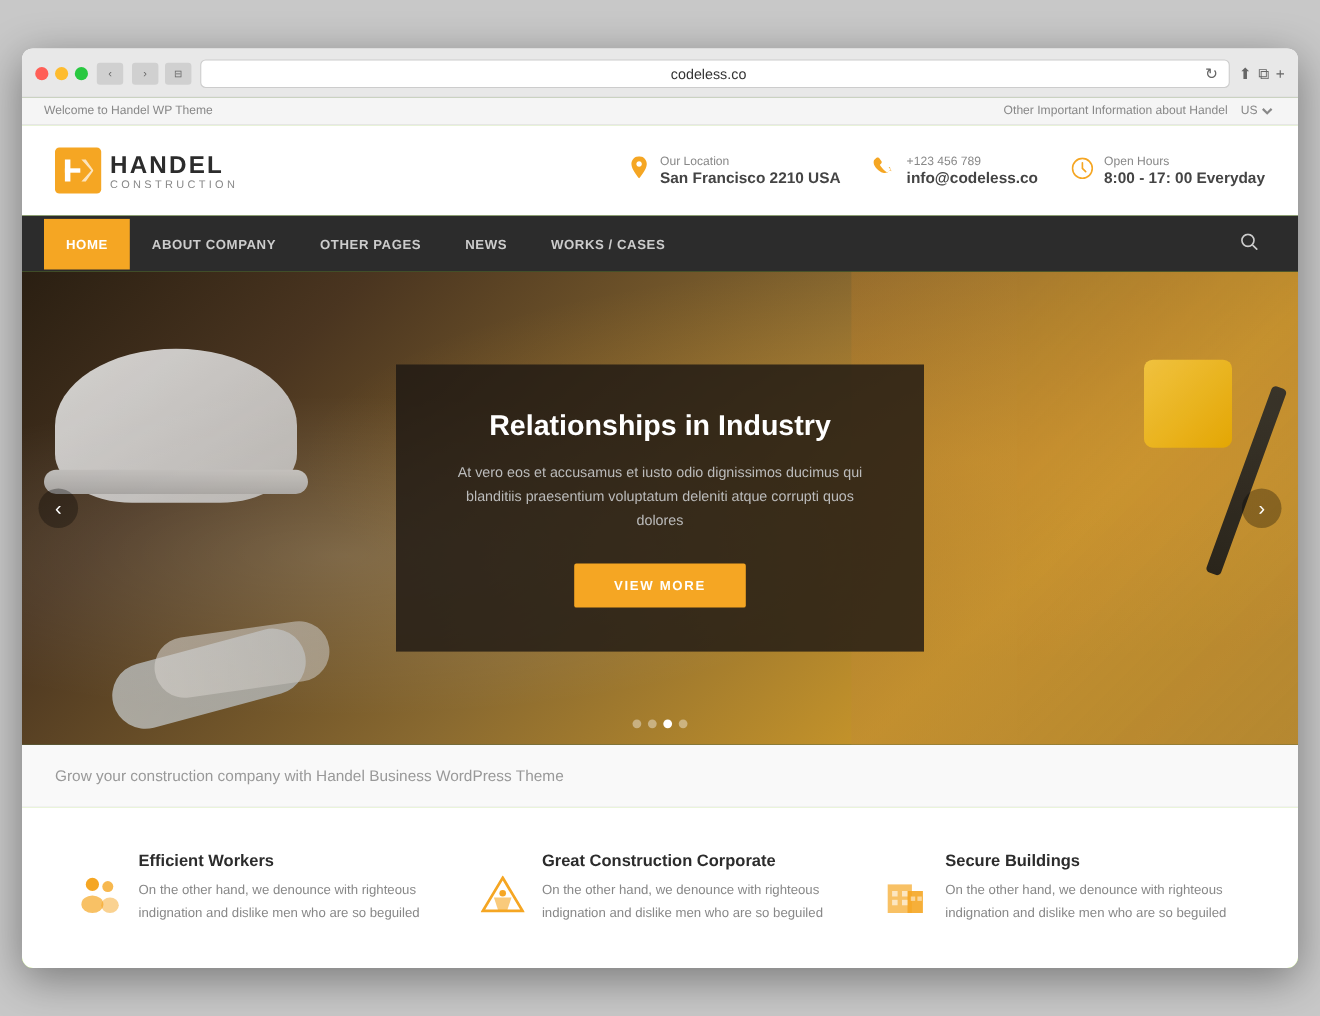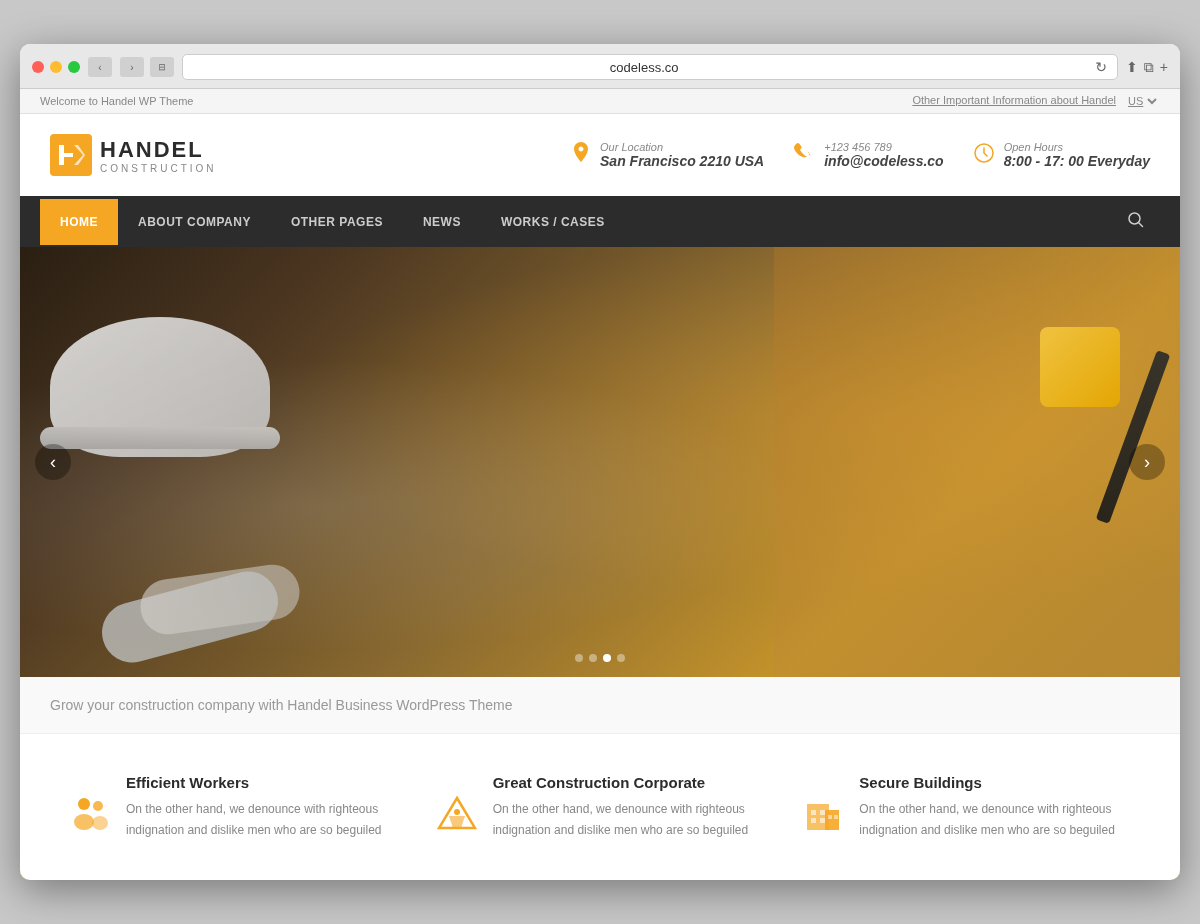--- a/index.html
+++ b/index.html
@@ -65,21 +65,21 @@
     .top-bar {
       background: #f5f5f5;
       padding: 5px 20px;
       display: flex;
       justify-content: space-between;
       align-items: center;
       border-bottom: 1px solid #e0e0e0;
       font-size: 11px;
       color: #888;
     }
-    .top-bar-right { display: flex; align-items: flex-start; gap: 8px; text-decoration: underline; }
+    .top-bar-right { display: flex; align-items: center; gap: 8px; }
     .lang-select {
       background: none;
       border: none;
       color: #888;
       font-size: 11px;
       cursor: pointer;
     }
     
     
     .header {
@@ -95,21 +95,21 @@
       background: #f5a623;
       border-radius: 4px;
       display: flex; align-items: center; justify-content: center;
       font-weight: bold; color: #fff; font-size: 18px;
     }
     .logo-text { }
     .logo-name { font-size: 22px; font-weight: 900; color: #2c2c2c; letter-spacing: 2px; }
     .logo-sub { font-size: 10px; color: #888; letter-spacing: 3px; }
     
     .header-info { display: flex; gap: 30px; }
-    .info-item { display: flex; align-items: center; gap: 10px; font-style: italic; }
+    .info-item { display: flex; align-items: center; gap: 10px; }
     .info-icon { color: #f5a623; font-size: 18px; }
     .info-label { font-size: 11px; color: #888; }
     .info-value { font-size: 14px; color: #444; font-weight: 600; text-align: center; }
     
     
     .nav {
       background: #2c2c2c;
       display: flex;
       align-items: center;
       padding: 0 20px;
@@ -355,20 +355,25 @@
 
       <div style="position:absolute;right:0;top:0;width:35%;height:100%;background:linear-gradient(135deg,rgba(180,120,40,0.4),rgba(200,150,60,0.6));opacity:0.9;">
 
         <div style="position:absolute;top:80px;right:60px;width:80px;height:80px;background:linear-gradient(135deg,#f5c842,#e6a800);border-radius:8px;"></div>
         <div style="position:absolute;top:100px;right:40px;width:14px;height:180px;background:linear-gradient(180deg,#2a2a2a,#1a1a1a);border-radius:4px;transform:rotate(20deg);"></div>
       </div>
 
       <button class="prev-btn">‹</button>
       <button class="next-btn">›</button>
 
+      <div class="hero-overlay">
+        <h1 class="hero-title">Relationships in Industry</h1>
+        <p class="hero-text">At vero eos et accusamus et iusto odio dignissimos ducimus qui blanditiis praesentium voluptatum deleniti atque corrupti quos dolores</p>
+        <button class="hero-btn">VIEW MORE</button>
+      </div>
 
       <div class="hero-dots">
         <div class="dot-slide"></div>
         <div class="dot-slide"></div>
         <div class="dot-slide active"></div>
         <div class="dot-slide"></div>
       </div>
     </div>
 
     <div class="tagline-strip">

